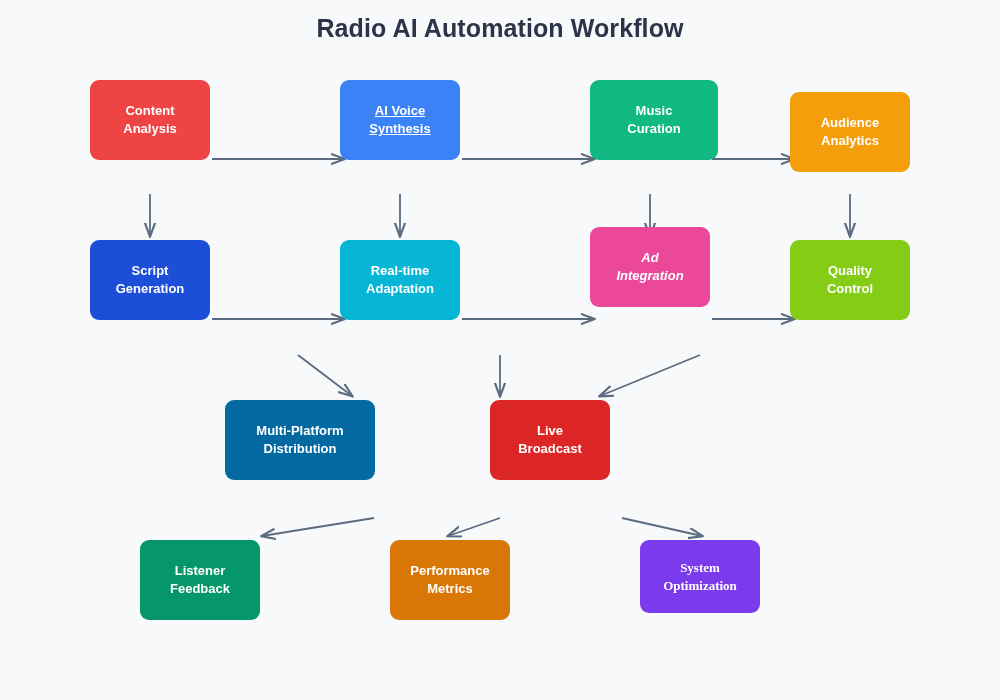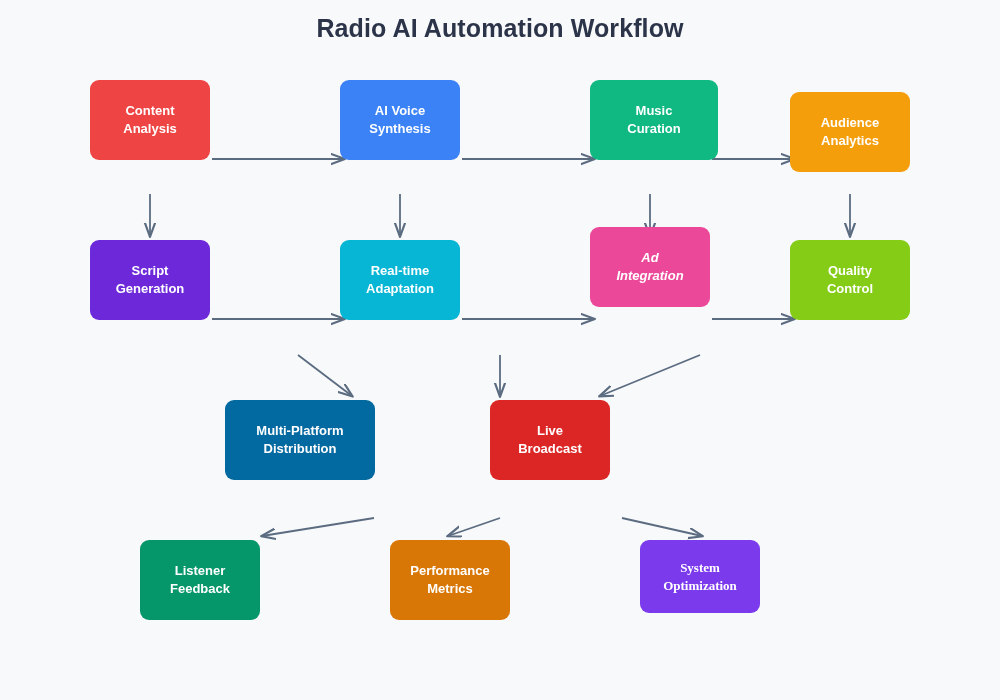--- a/index.html
+++ b/index.html
@@ -83,27 +83,27 @@
         <line x1="700" y1="355" x2="600" y2="396" stroke="#5b6b80" stroke-width="1.8" marker-end="url(#arrowhead)"></line>
         <line x1="374" y1="518" x2="262" y2="536" stroke="#5b6b80" stroke-width="1.8" marker-end="url(#arrowhead)"></line>
         <line x1="500" y1="518" x2="448" y2="536" stroke="#5b6b80" stroke-width="1.8" marker-end="url(#arrowhead)"></line>
         <line x1="622" y1="518" x2="702" y2="536" stroke="#5b6b80" stroke-width="1.8" marker-end="url(#arrowhead)"></line>
       </g>
   </svg>
 
   <div id="node-layer">
       <div class="node" style="left: 90px; top: 80px; width: 120px; height: 80px; background: rgb(239, 68, 68);">Content
 Analysis</div>
-      <div class="node" style="left: 340px; top: 80px; width: 120px; height: 80px; background: rgb(59, 130, 246);">AI Voice
+      <div class="node" style="left: 340px; top: 80px; width: 120px; height: 80px; background: rgb(59, 130, 246); text-decoration: underline;">AI Voice
 Synthesis</div>
       <div class="node" style="left: 590px; top: 80px; width: 128px; height: 80px; background: rgb(16, 185, 129);">Music
 Curation</div>
       <div class="node" style="left: 790px; top: 92px; width: 120px; height: 80px; background: rgb(245, 158, 11);">Audience
 Analytics</div>
-      <div class="node" style="left: 90px; top: 240px; width: 120px; height: 80px; background: #6d28d9;">Script
+      <div class="node" style="left: 90px; top: 240px; width: 120px; height: 80px; background: #1d4ed8;">Script
 Generation</div>
       <div class="node" style="left: 340px; top: 240px; width: 120px; height: 80px; background: rgb(6, 182, 212);">Real-time
 Adaptation</div>
       <div class="node" style="left: 590px; top: 227px; width: 120px; height: 80px; background: rgb(236, 72, 153); font-style: italic;">Ad
 Integration</div>
       <div class="node" style="left: 790px; top: 240px; width: 120px; height: 80px; background: rgb(132, 204, 22);">Quality
 Control</div>
       <div class="node" style="left: 225px; top: 400px; width: 150px; height: 80px; background: #0369a1;">Multi-Platform
 Distribution</div>
       <div class="node" style="left: 490px; top: 400px; width: 120px; height: 80px; background: rgb(220, 38, 38);">Live

